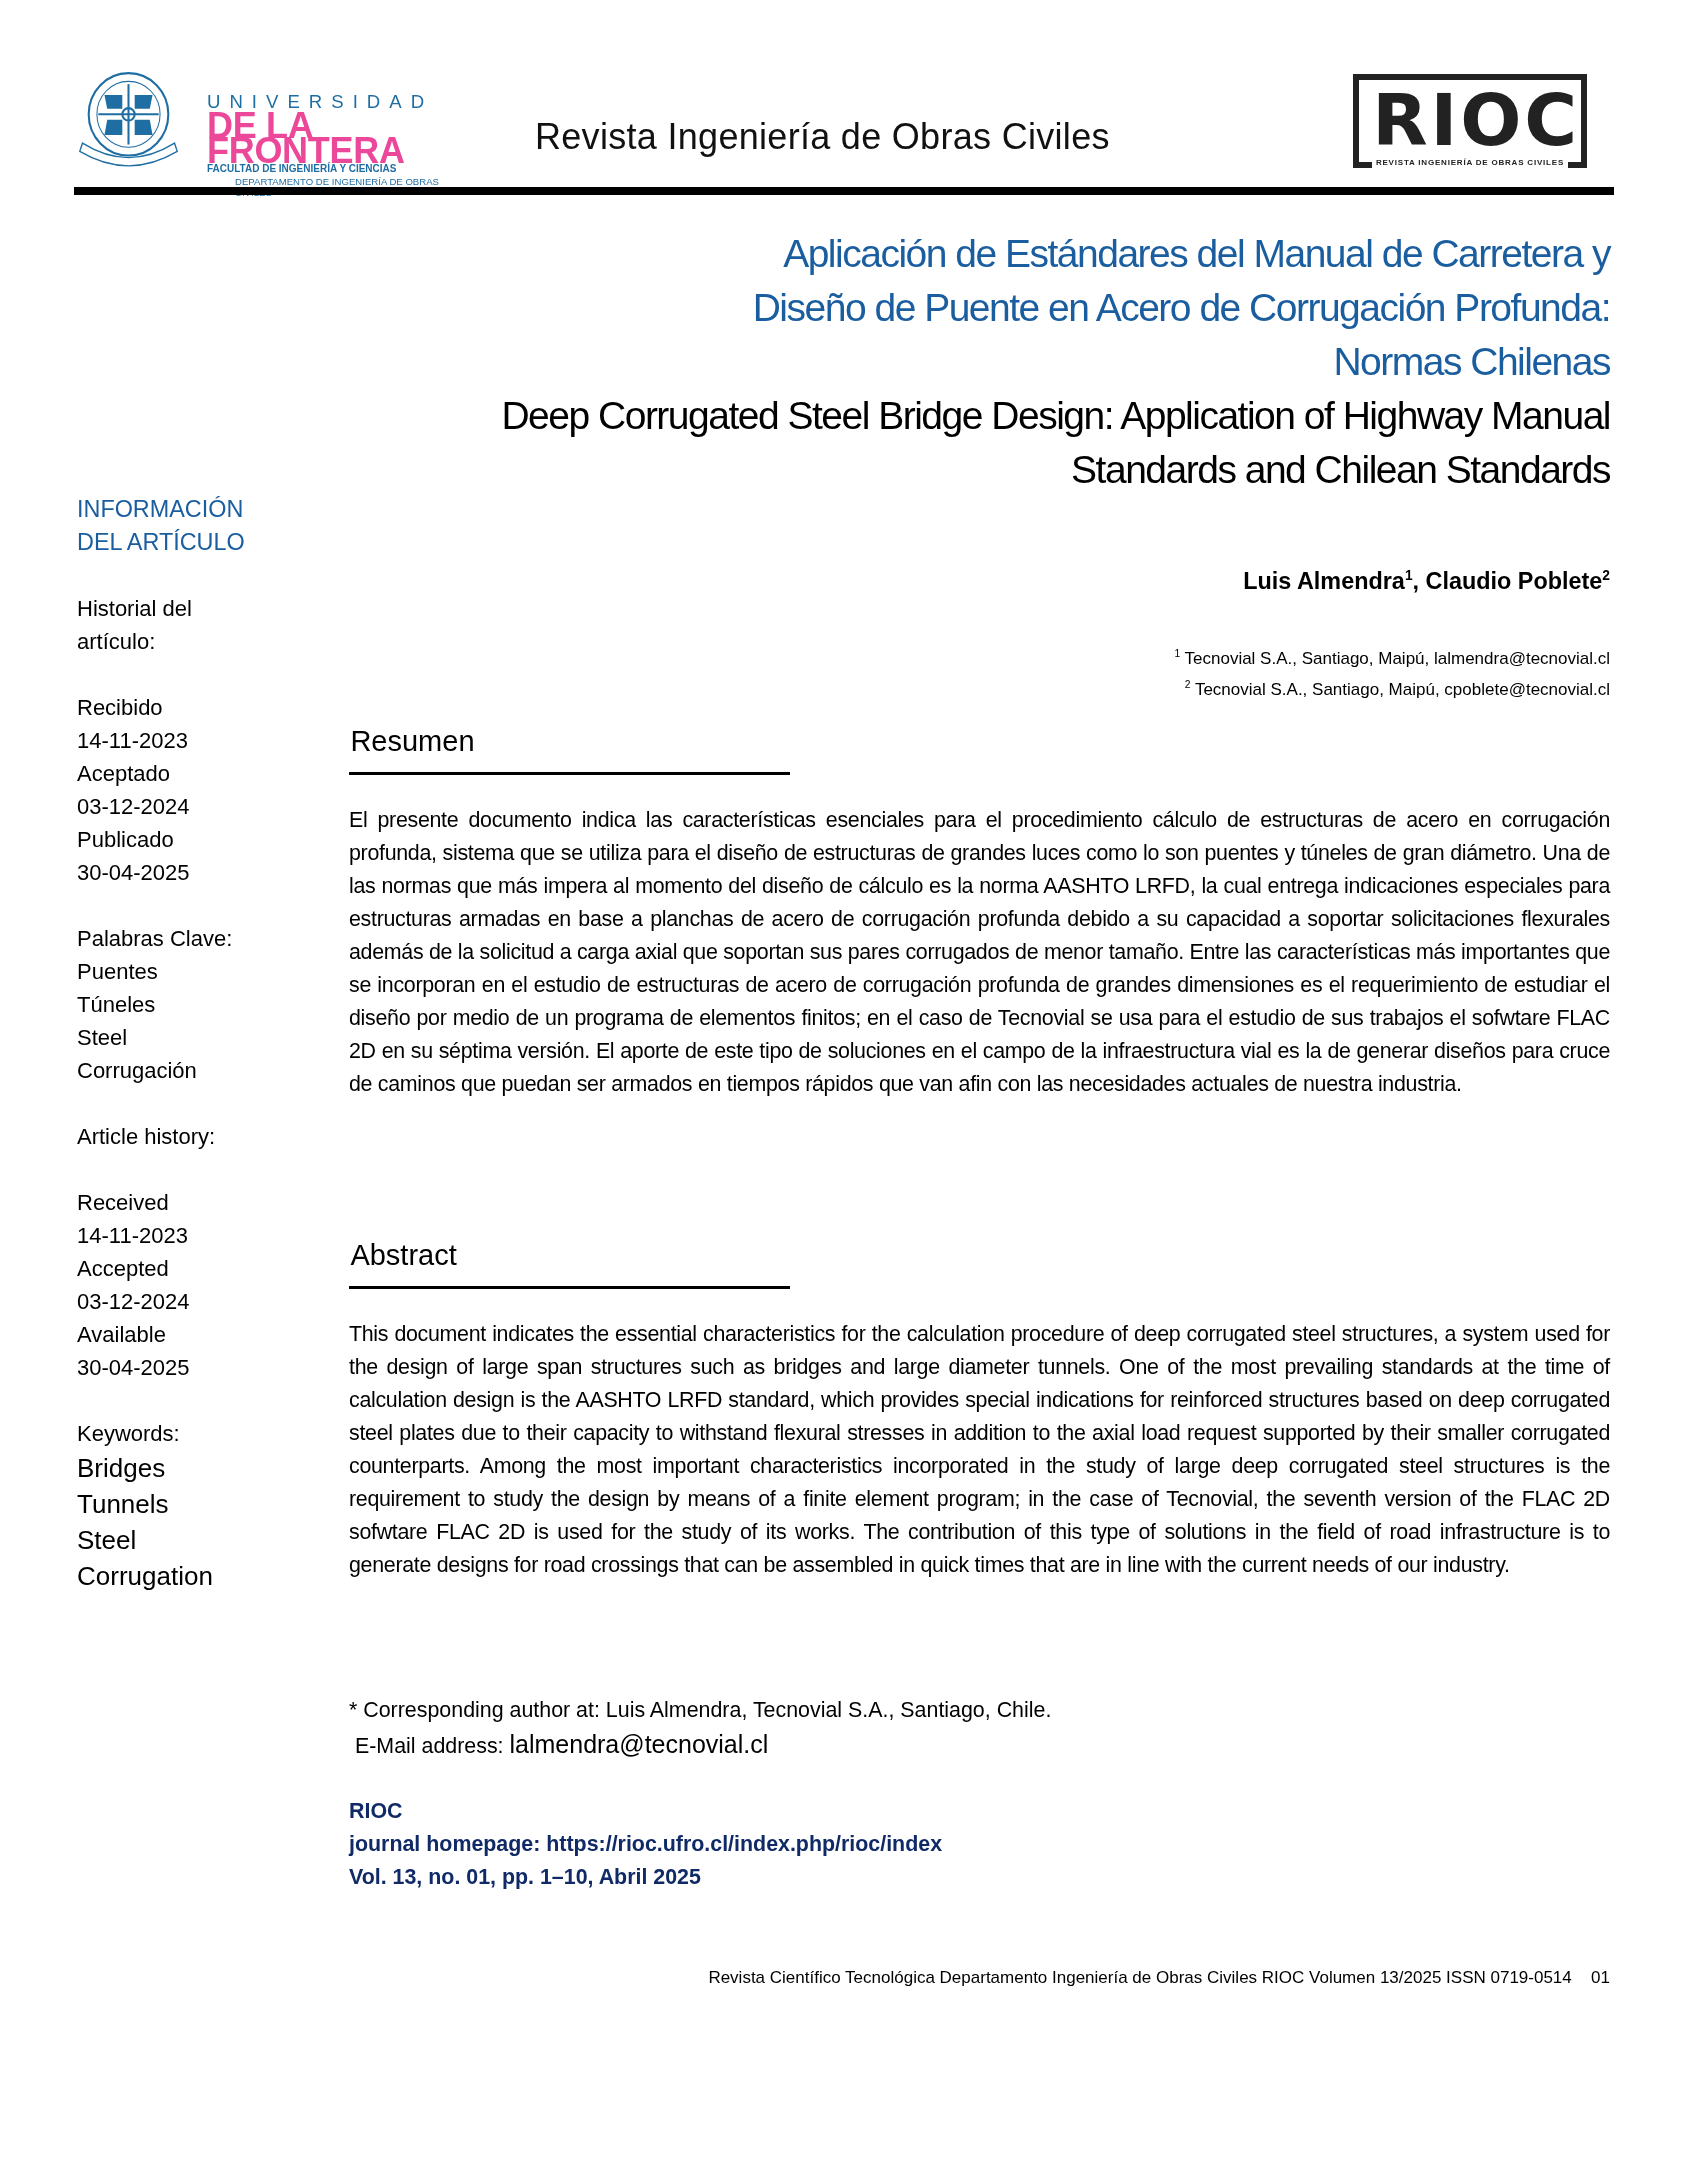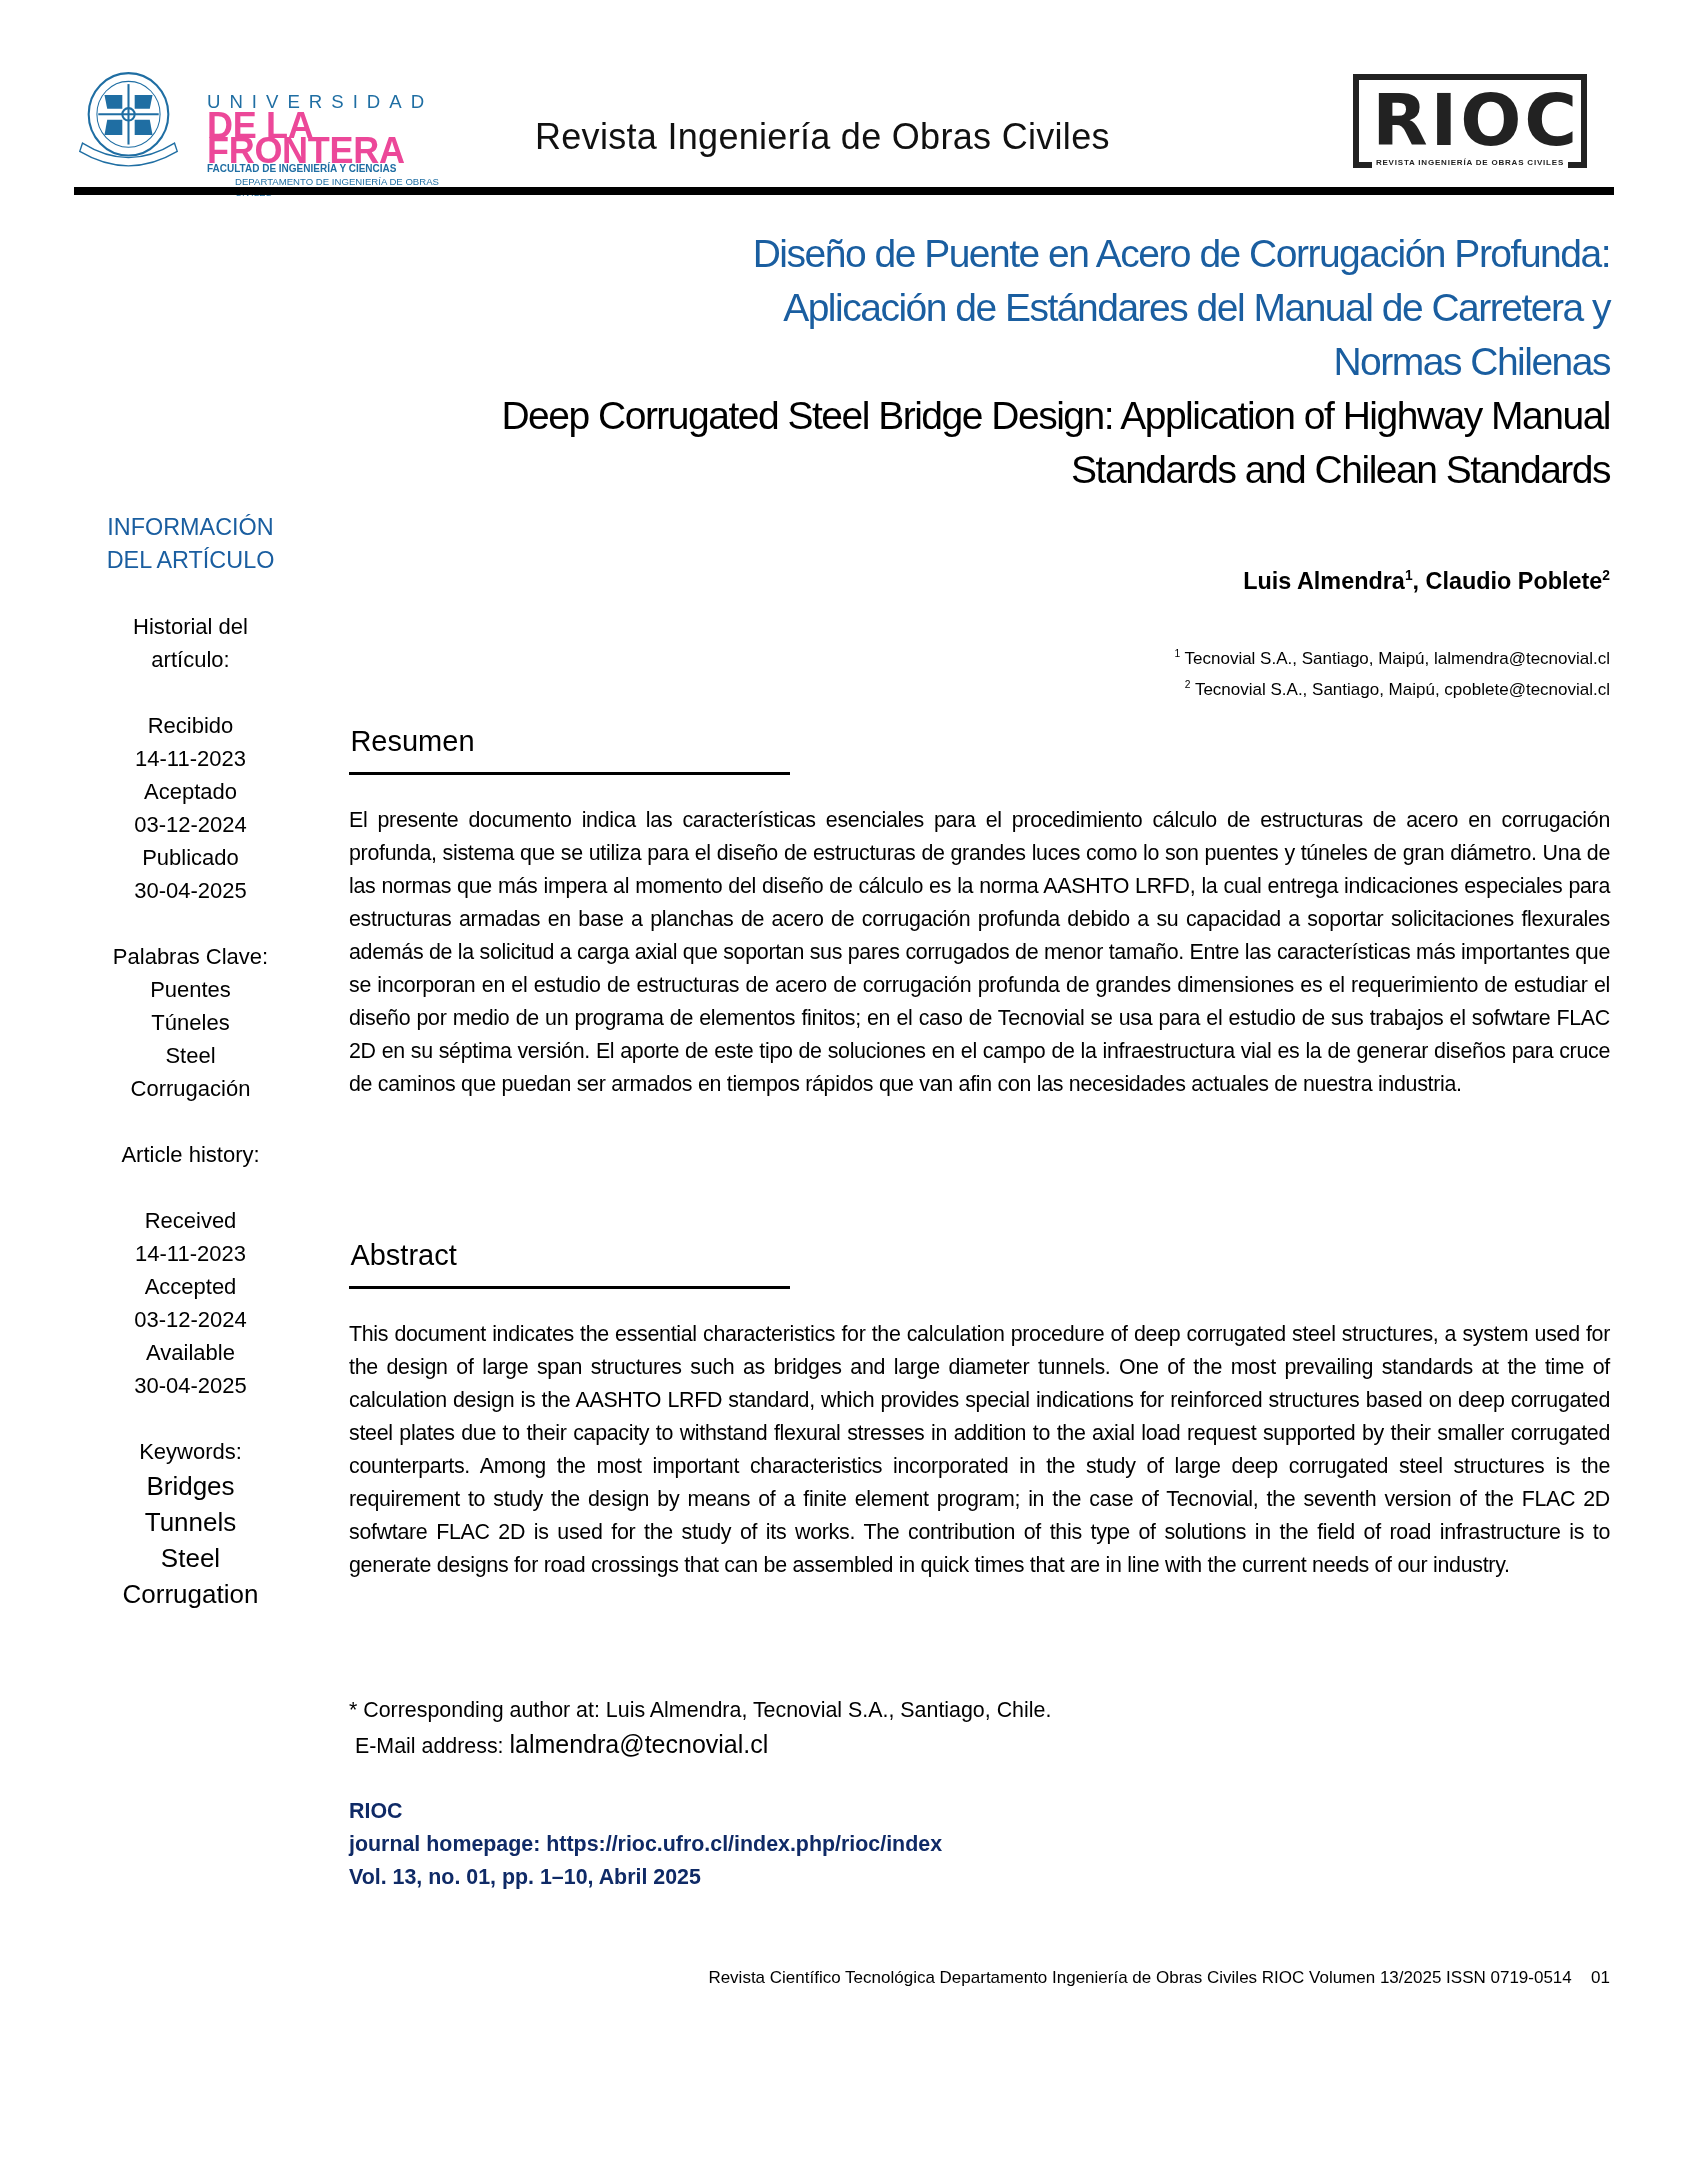--- a/index.html
+++ b/index.html
@@ -38,22 +38,22 @@
               font-family: "Liberation Sans", sans-serif; }
   .title-en { font-size: 39px; color: #000; line-height: 54px; letter-spacing: -1.5px;
               font-family: "Liberation Sans", sans-serif; }
 
   .authors { position: absolute; right: 77px; top: 568px; font-size: 23.4px; font-weight: 700; }
   .authors sup { font-size: 13.8px; }
   .affils { position: absolute; right: 77px; top: 641px; text-align: right; font-size: 17px; line-height: 26px; }
   .affils sup { font-size: 10.3px; }
 
   
-  .side { position: absolute; left: 77px; top: 511px; width: 227px;
-          font-size: 22px; line-height: 33px; font-family: "Liberation Sans", sans-serif; text-align: center; }
+  .side { position: absolute; left: 77px; top: 493px; width: 227px;
+          font-size: 22px; line-height: 33px; font-family: "Liberation Sans", sans-serif; }
   .side .info-title { color: #1a5ea0; font-size: 23.4px; line-height: 33px; }
   .side .gap { height: 33px; }
   .side .kw-en { font-size: 26px; line-height: 36px; }
 
   
   .section { position: absolute; left: 349px; width: 1261px; }
   .sec-head { font-size: 29px; line-height: 34px; padding-left: 1.4px; }
   .sec-rule { width: 441px; height: 2.8px; background: #000; margin-top: 13.8px; }
   .sec-body { margin-top: 29px; font-size: 21.4px; line-height: 33px; text-align: justify;
               font-family: "Liberation Sans", sans-serif; letter-spacing: -0.3px; }
@@ -100,22 +100,22 @@
     <div class="rioc-big">RIOC</div>
     <div class="rioc-foot-l"></div>
     <div class="rioc-foot-r"></div>
     <div class="rioc-sub"><span>REVISTA INGENIERÍA DE OBRAS CIVILES</span></div>
   </div>
 
   <div class="hdr-rule"></div>
 </div>
 
 <div class="titles">
+  <div class="title-es">Aplicación de Estándares del Manual de Carretera y</div>
   <div class="title-es">Diseño de Puente en Acero de Corrugación Profunda:</div>
-  <div class="title-es">Aplicación de Estándares del Manual de Carretera y</div>
   <div class="title-es">Normas Chilenas</div>
   <div class="title-en">Deep Corrugated Steel Bridge Design: Application of Highway Manual</div>
   <div class="title-en">Standards and Chilean Standards</div>
 </div>
 
 <div class="authors">
   <span>Luis Almendra</span><sup>1</sup><span>, </span><span>Claudio Poblete</span><sup>2</sup>
 </div>
 
 <div class="affils">

